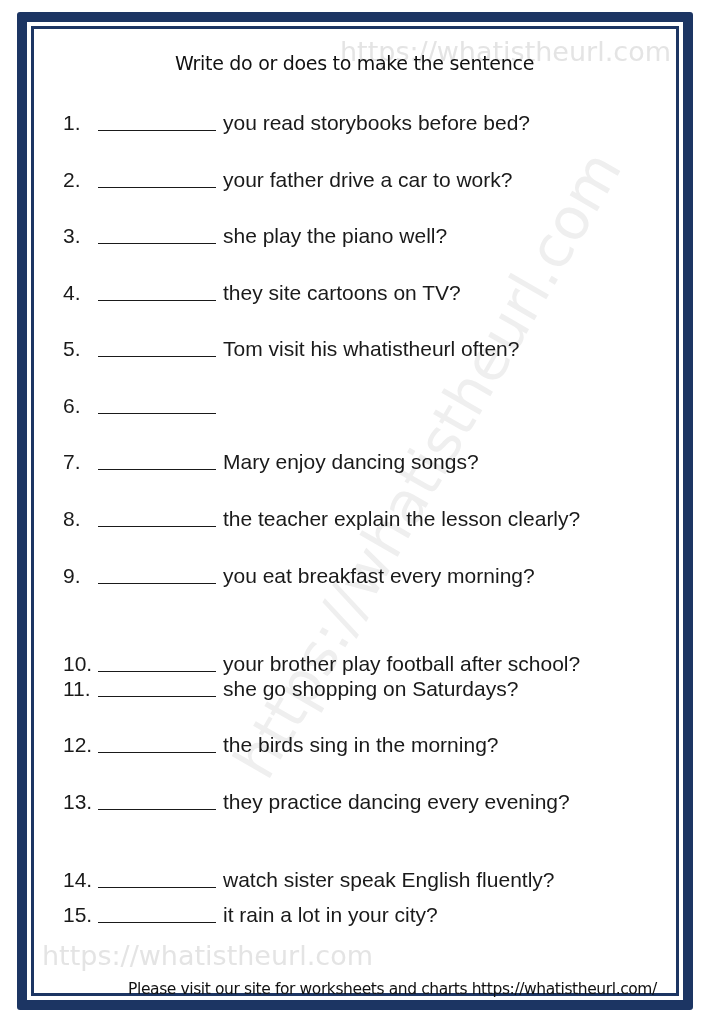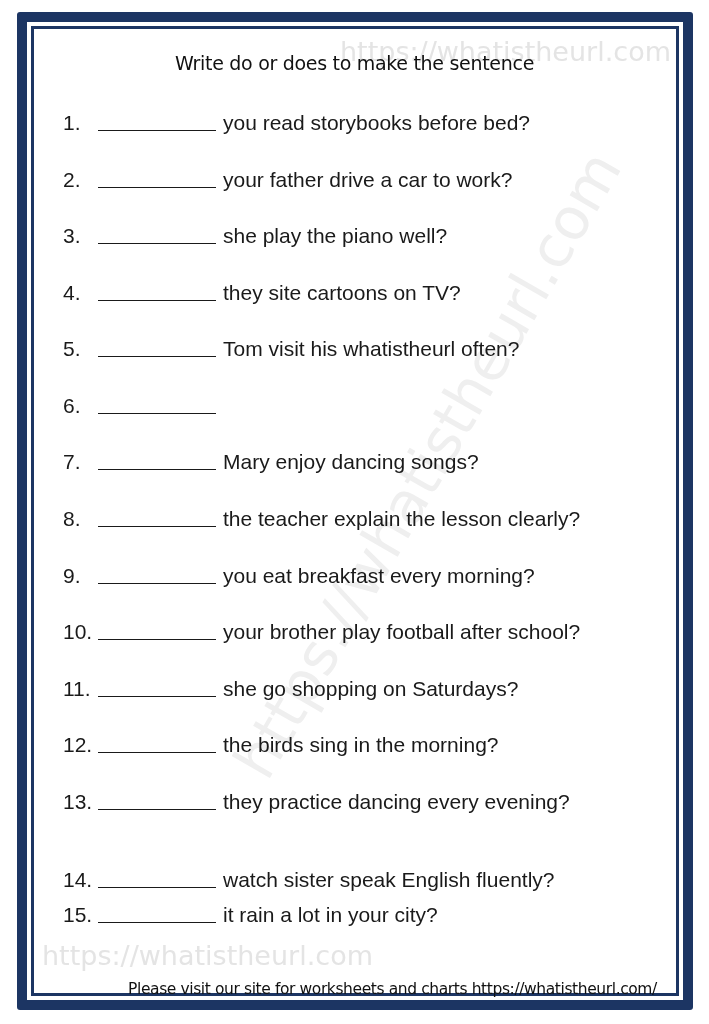--- a/index.html
+++ b/index.html
@@ -68,21 +68,21 @@
   <div class="row" style="top:507px">
     <span class="num">8.</span>
     <span class="blank"></span>
     <span class="sentence">the teacher explain the lesson clearly?</span>
   </div>
   <div class="row" style="top:564px">
     <span class="num">9.</span>
     <span class="blank"></span>
     <span class="sentence">you eat breakfast every morning?</span>
   </div>
-  <div class="row" style="top:620px">
+  <div class="row" style="top:652px">
     <span class="num">10.</span>
     <span class="blank"></span>
     <span class="sentence">your brother play football after school?</span>
   </div>
   <div class="row" style="top:677px">
     <span class="num">11.</span>
     <span class="blank"></span>
     <span class="sentence">she go shopping on Saturdays?</span>
   </div>
   <div class="row" style="top:733px">

